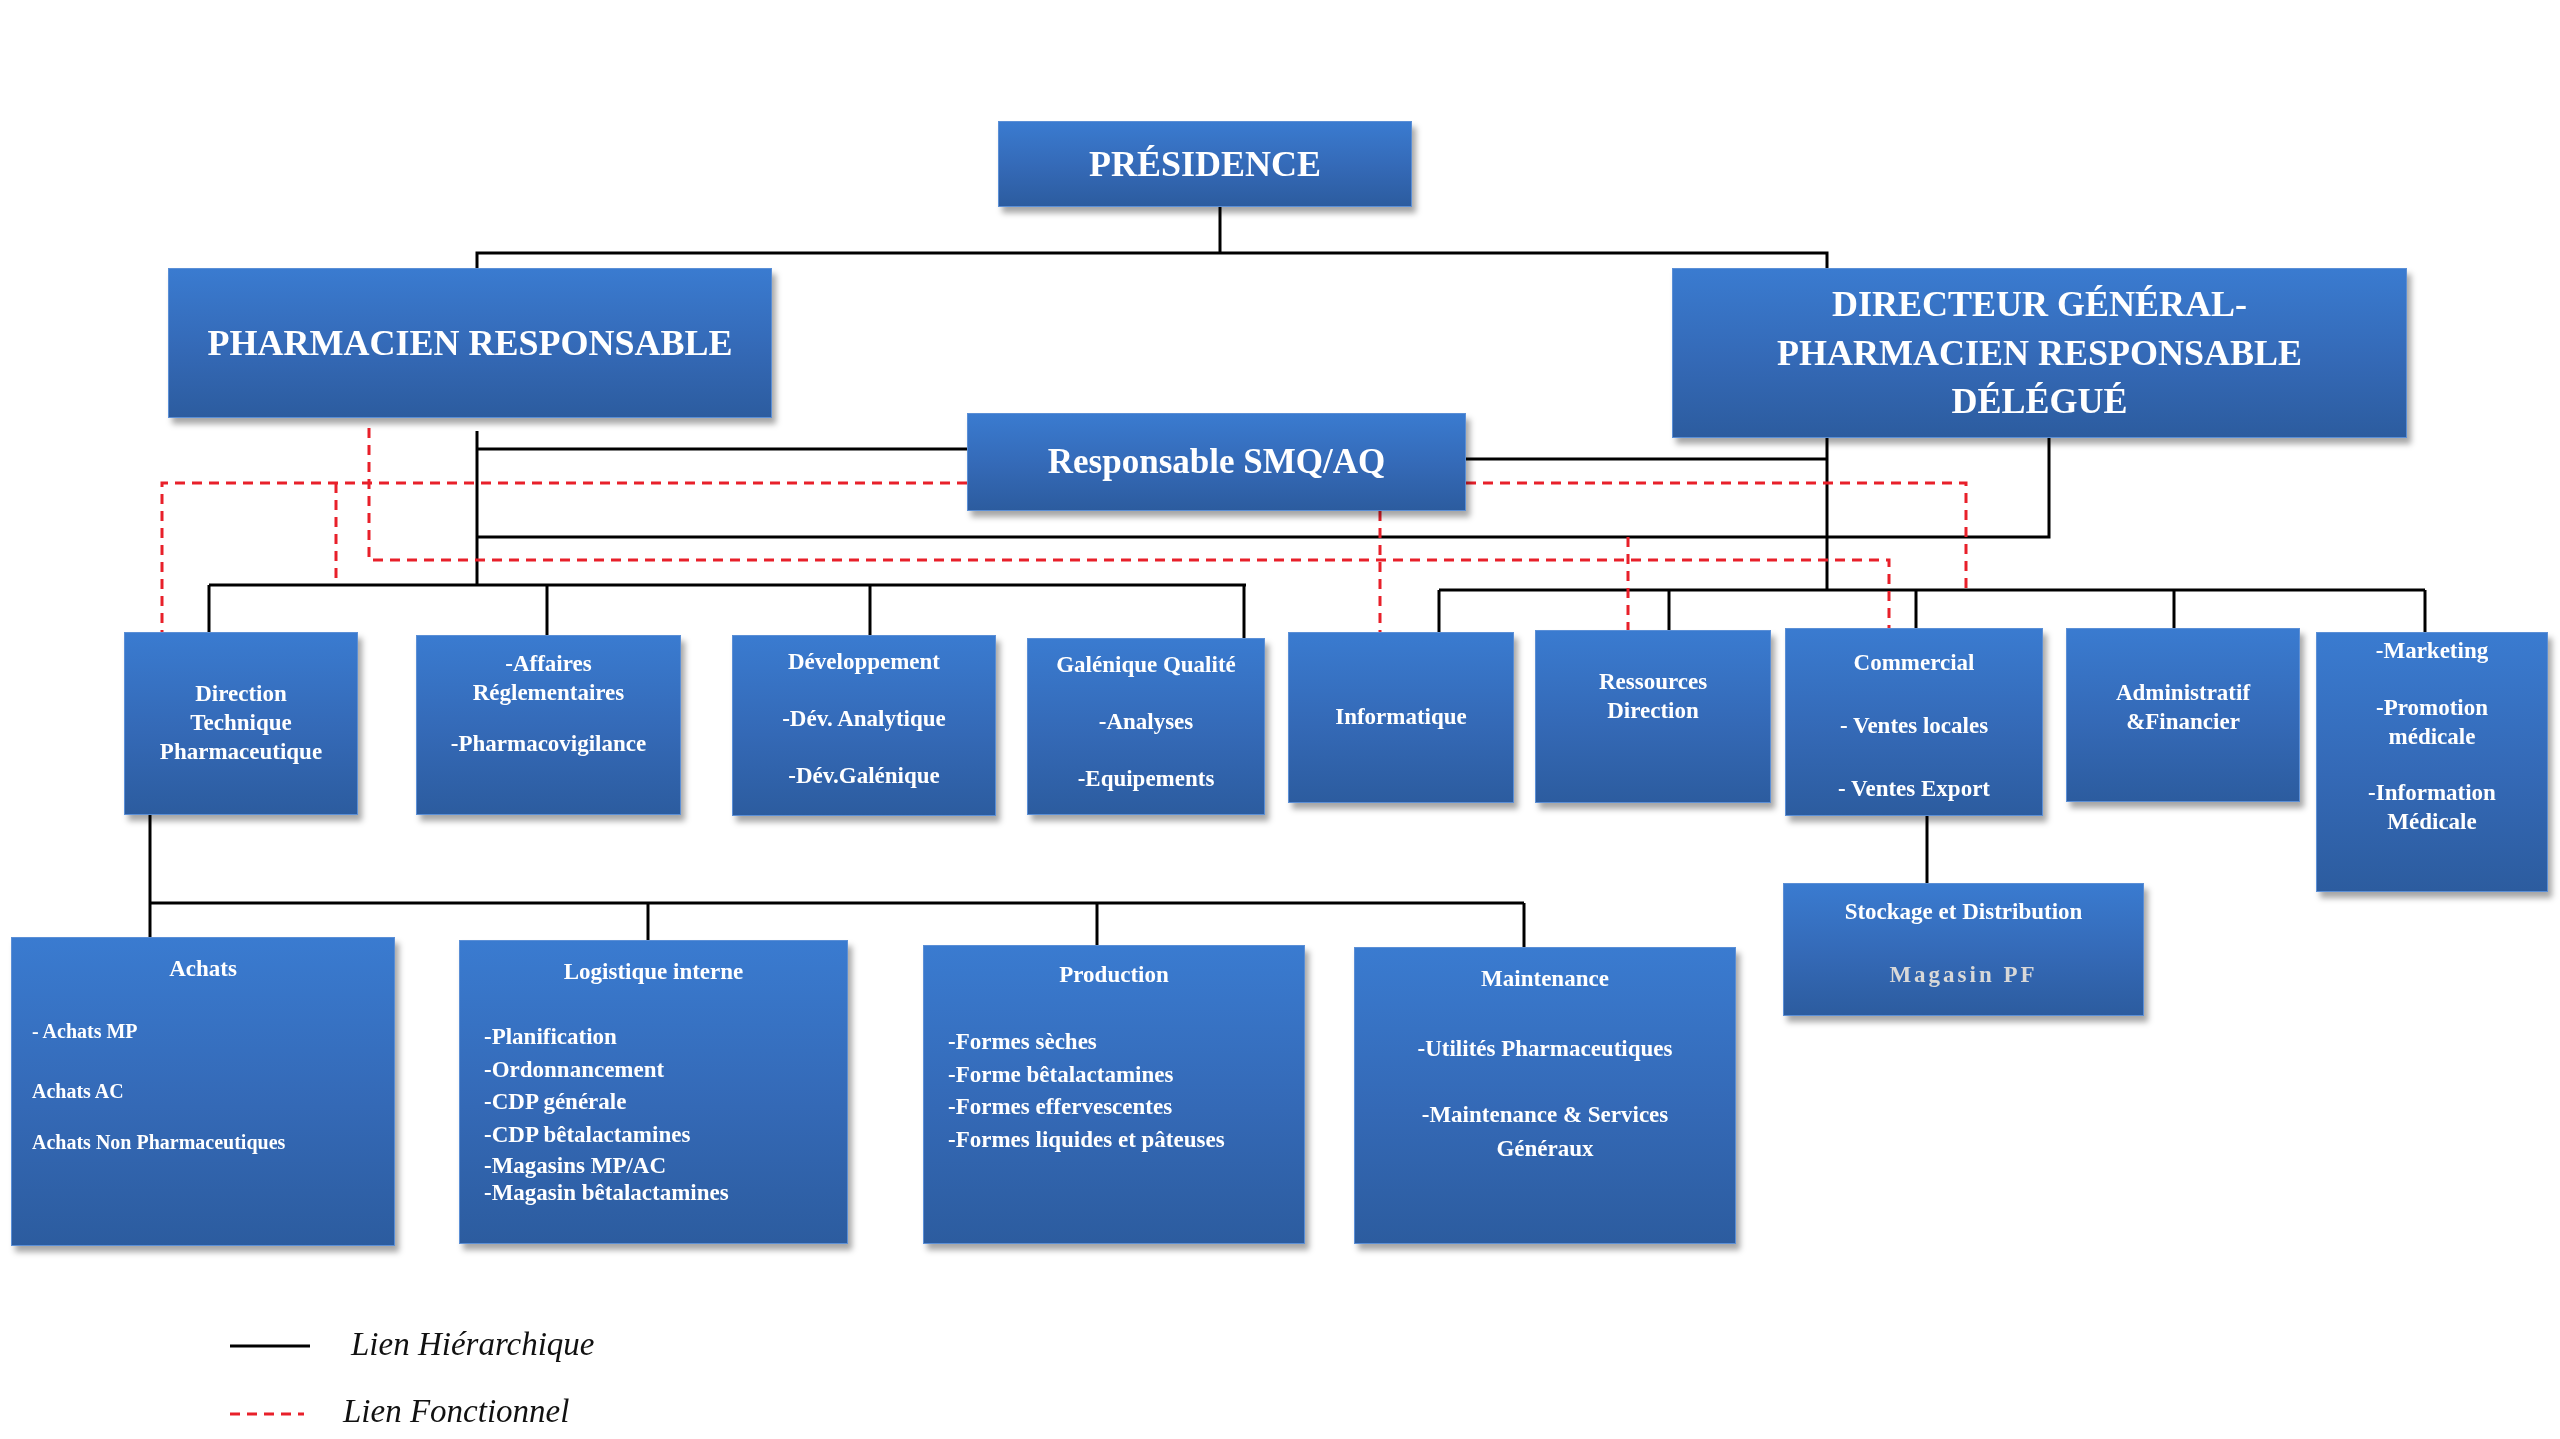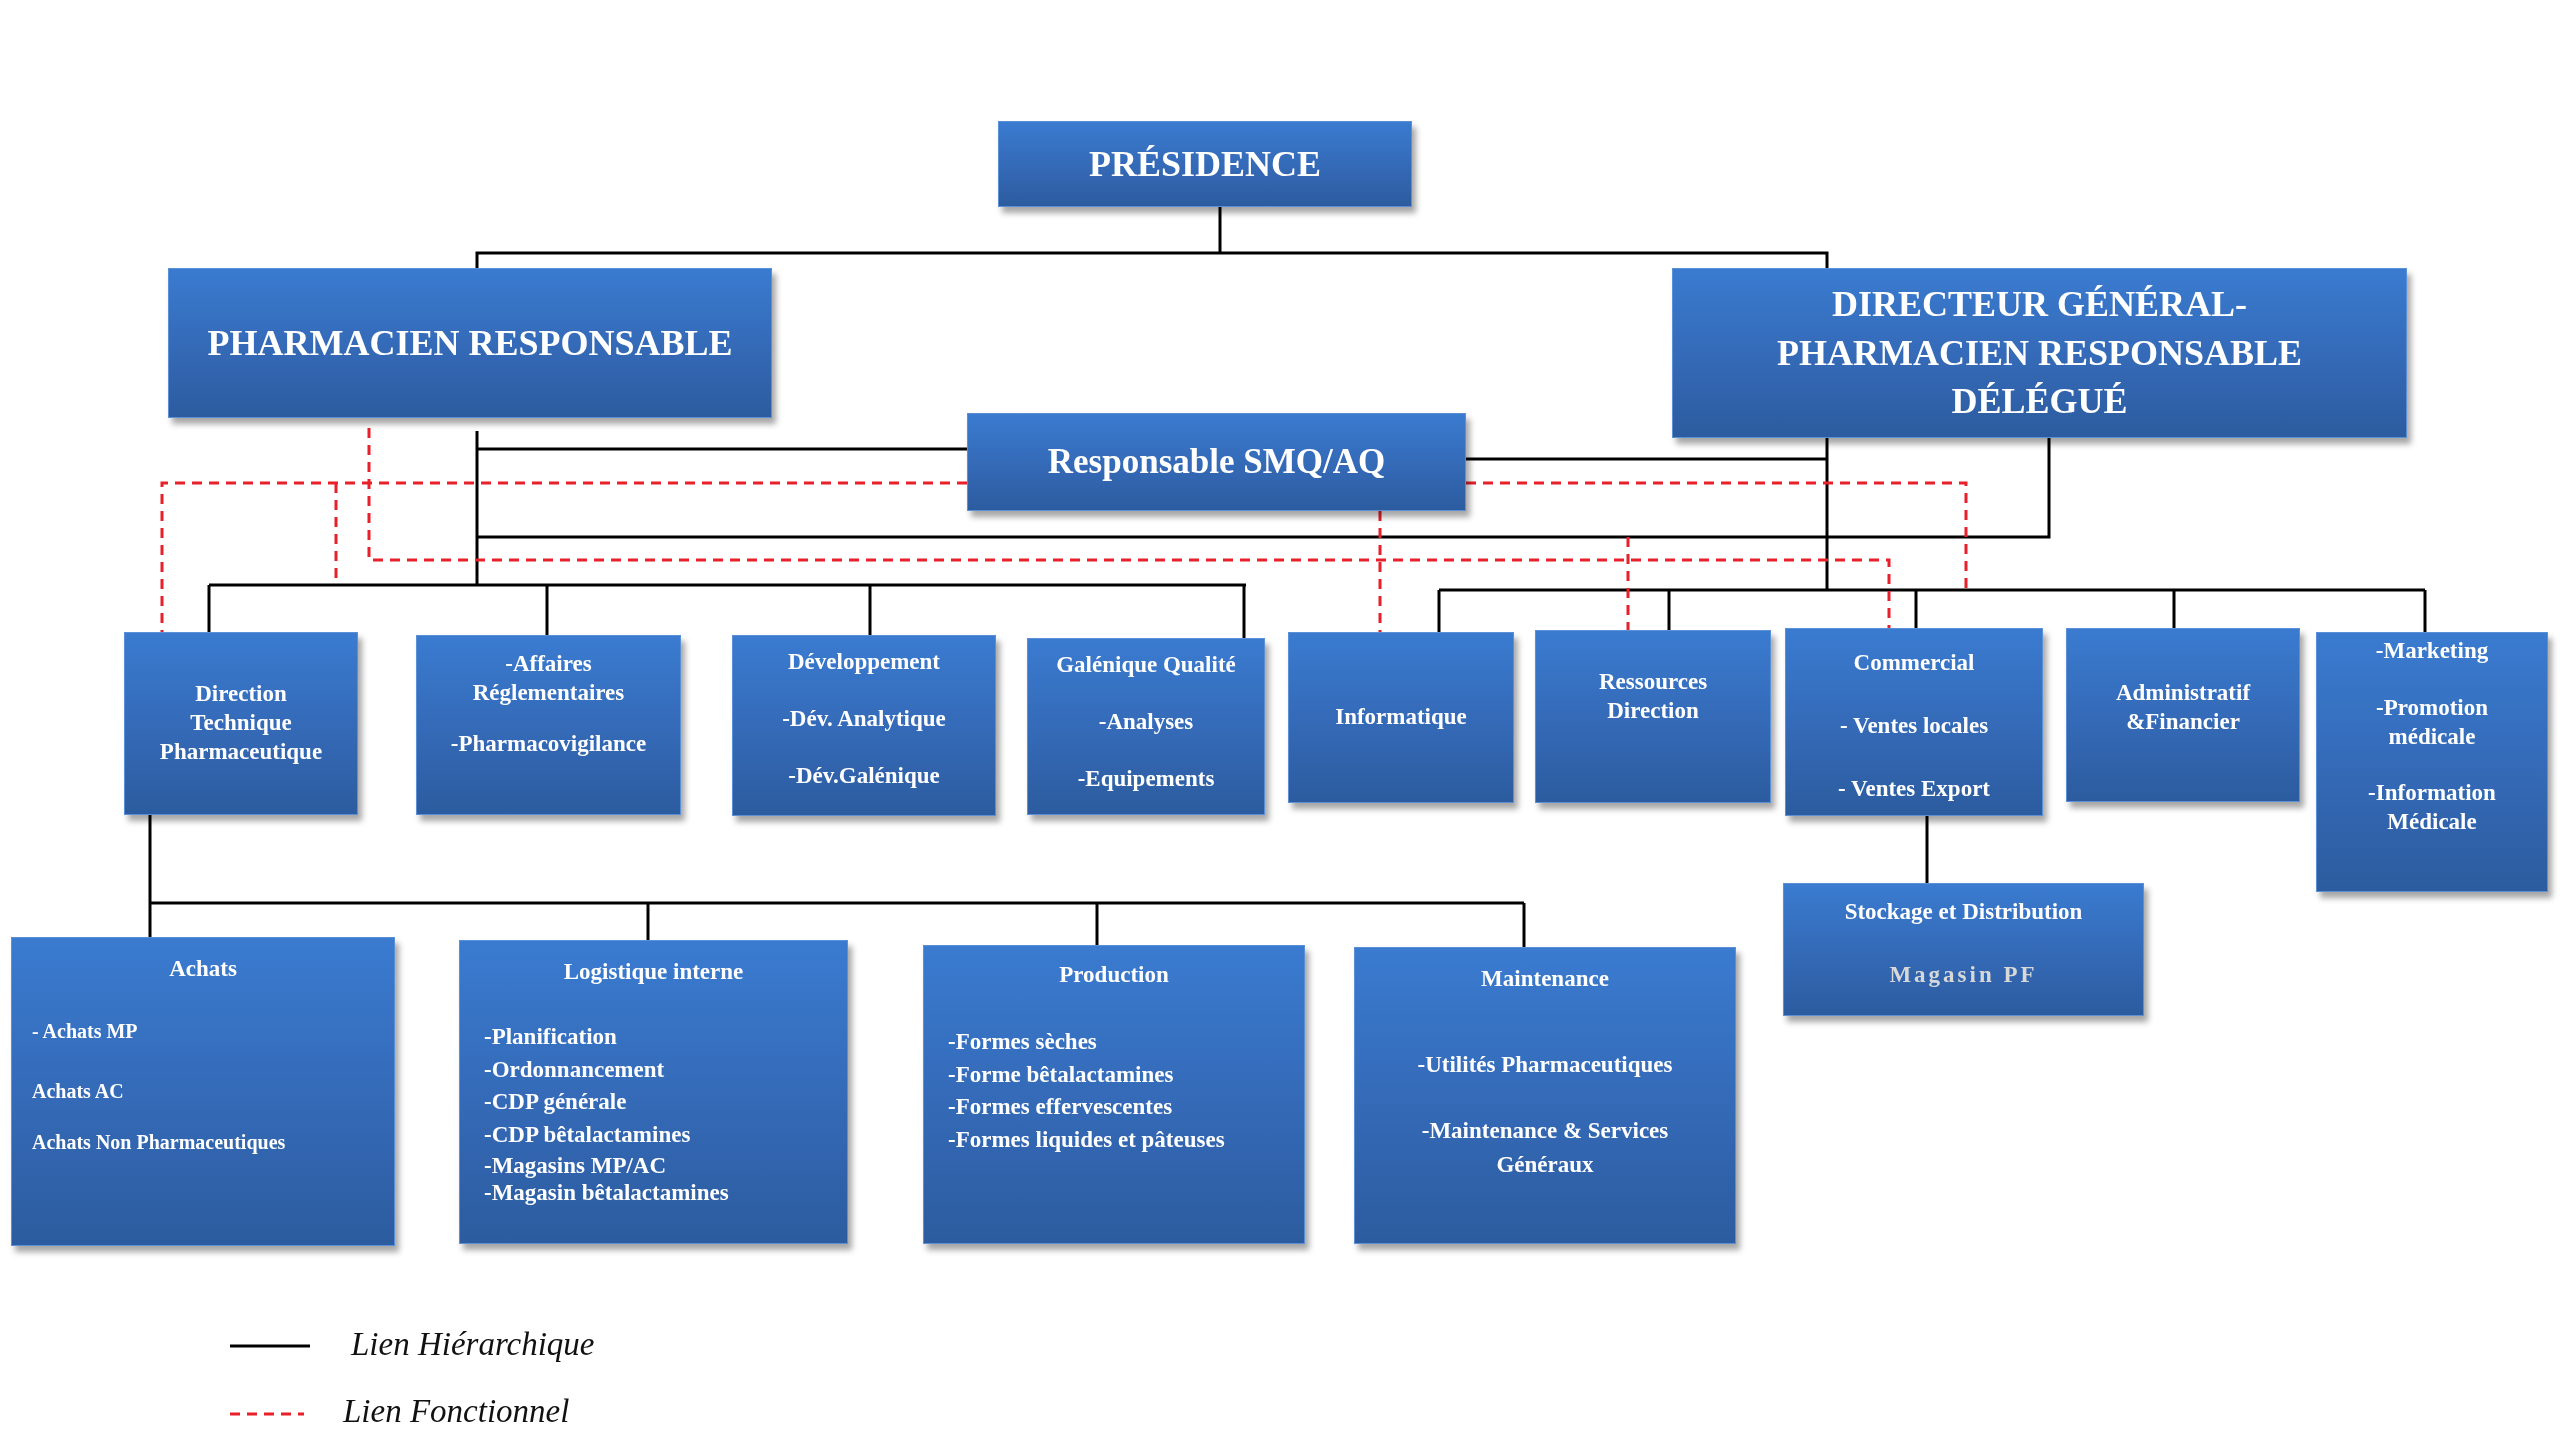--- a/index.html
+++ b/index.html
@@ -189,19 +189,19 @@
   <div class="left" style="padding-left:24px;margin-top:36px;font-size:23px;line-height:1.42;">
     <span class="line">-Formes sèches</span>
     <span class="line">-Forme bêtalactamines</span>
     <span class="line">-Formes effervescentes</span>
     <span class="line">-Formes liquides et pâteuses</span>
   </div>
 </div>
 
 <div class="box small" style="left:1354px;top:947px;width:382px;height:297px;justify-content:flex-start;padding-top:16px;">
   <span class="line" style="font-size:23px">Maintenance</span>
-  <span class="line" style="font-size:23px;margin-top:56px">-Utilités Pharmaceutiques</span>
+  <span class="line" style="font-size:23px;margin-top:40px">-Utilités Pharmaceutiques</span>
   <span class="line" style="font-size:23px;margin-top:36px">-Maintenance &amp; Services</span>
   <span class="line" style="font-size:23px;margin-top:4px">Généraux</span>
 </div>
 
 <div class="legend-text" style="left:351px;top:1326px;">Lien Hiérarchique</div>
 <div class="legend-text" style="left:343px;top:1393px;">Lien Fonctionnel</div>
 
 </body></html>

